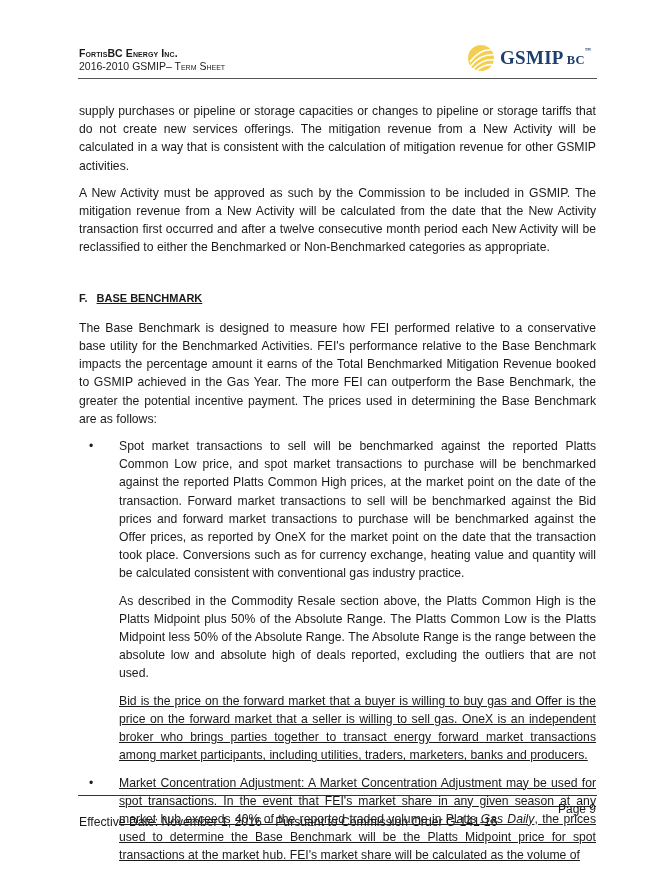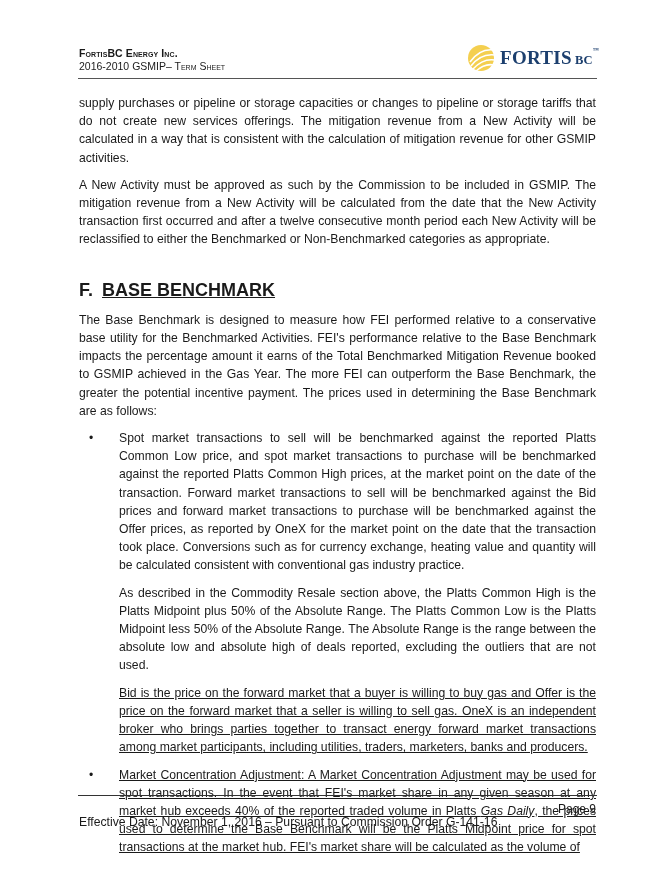--- a/index.html
+++ b/index.html
@@ -9,22 +9,22 @@
   .hdr { position: absolute; left: 79px; top: 47px; font-size: 10.5px; line-height: 13px; }
   .hdr .co { font-weight: bold; font-variant: small-caps; letter-spacing: 0.1px; }
   .hdr .sub { font-variant: small-caps; }
   .logo { position: absolute; left: 464px; top: 42px; width: 140px; height: 32px; display: flex; align-items: center; }
   .logo svg { width: 34px; height: 32px; }
   .logo .word { font-family: "Liberation Serif", serif; font-weight: bold; color: #1c3f6e; font-size: 19px; margin-left: 2px; letter-spacing: 0.3px; }
   .logo .bc { font-size: 12.5px; margin-left: 3px; text-align: center; }
   .logo .tm { font-size: 6px; vertical-align: top; }
   .rule-top { position: absolute; left: 78px; top: 78px; width: 519px; height: 1px; background: #555; }
   .body { position: absolute; left: 79px; top: 94px; width: 517px; font-size: 12.2px; line-height: 18.2px; text-align: justify; }
-  .body p { margin: 0 0 9px 0; }
-  .sec { font-weight: bold; font-size: 18px; margin: 32px 0 12px 0 !important; }
+  .body p { margin: 8px 0 9px 0; }
+  .sec { font-weight: bold; font-size: 11px; margin: 32px 0 12px 0 !important; }
   .sec .num { margin-right: 9px; }
   .sec .title { text-decoration: underline; }
   ul.bul { list-style: none; padding: 0; margin: 0; }
   ul.bul li { position: relative; padding-left: 40px; margin-bottom: 9px; }
   ul.bul li .dot { position: absolute; left: 10px; top: 0; }
   ul.bul li p { margin: 0 0 9px 0; }
   ul.bul li p:last-child { margin-bottom: 0; text-decoration: underline; }
   .rule-bot { position: absolute; left: 78px; top: 795px; width: 519px; height: 1px; background: #333; }
   .pagenum { position: absolute; right: 75px; top: 802px; font-size: 12px; margin-left: 32px; }
   .foot { position: absolute; left: 79px; top: 815px; font-size: 12.2px; }
@@ -40,21 +40,21 @@
   </div>
 
   <div class="logo">
     <svg viewBox="0 0 34 32">
       <circle cx="17" cy="16" r="13" fill="#f4cf4f"></circle>
       <path d="M6 20 Q16 6 30 8" stroke="#fff" stroke-width="1.6" fill="none"></path>
       <path d="M7 24 Q17 11 31 13" stroke="#fff" stroke-width="1.6" fill="none"></path>
       <path d="M9 27 Q19 16 31 18" stroke="#fff" stroke-width="1.6" fill="none"></path>
       <path d="M12 29 Q21 21 30 23" stroke="#fff" stroke-width="1.6" fill="none"></path>
     </svg>
-    <span class="word"><span>FORTIS</span><span class="bc">BC</span><span class="tm">™</span></span>
+    <span class="word"><span>GSMIP</span><span class="bc">BC</span><span class="tm">™</span></span>
   </div>
 
   <div class="rule-top"></div>
 
   <div class="body">
     <p>supply purchases or pipeline or storage capacities or changes to pipeline or storage tariffs that do not create new services offerings. The mitigation revenue from a New Activity will be calculated in a way that is consistent with the calculation of mitigation revenue for other GSMIP activities.</p>
     <p>A New Activity must be approved as such by the Commission to be included in GSMIP.   The mitigation revenue from a New Activity will be calculated from the date that the New Activity transaction first occurred and after a twelve consecutive month period each New Activity will be reclassified to either the Benchmarked or Non-Benchmarked categories as appropriate.</p>
 
     <p class="sec">
       <span class="num">F.</span><span class="title">BASE BENCHMARK</span>

